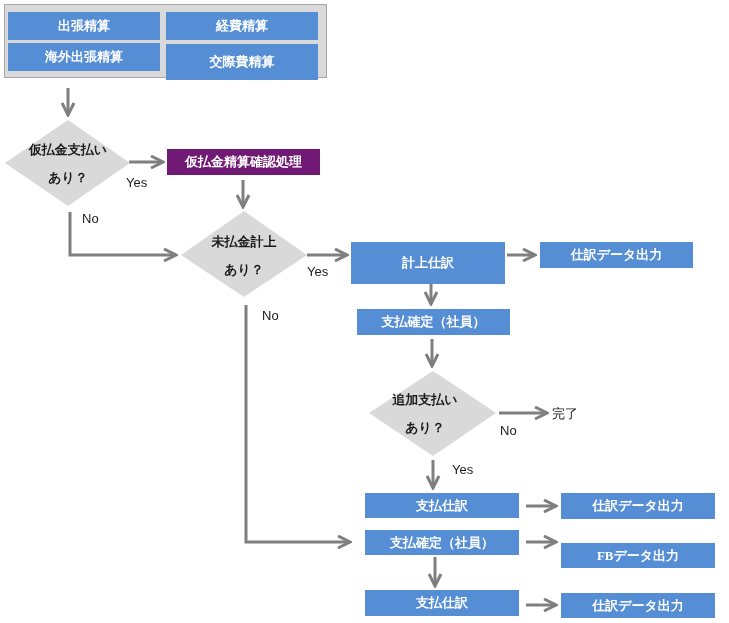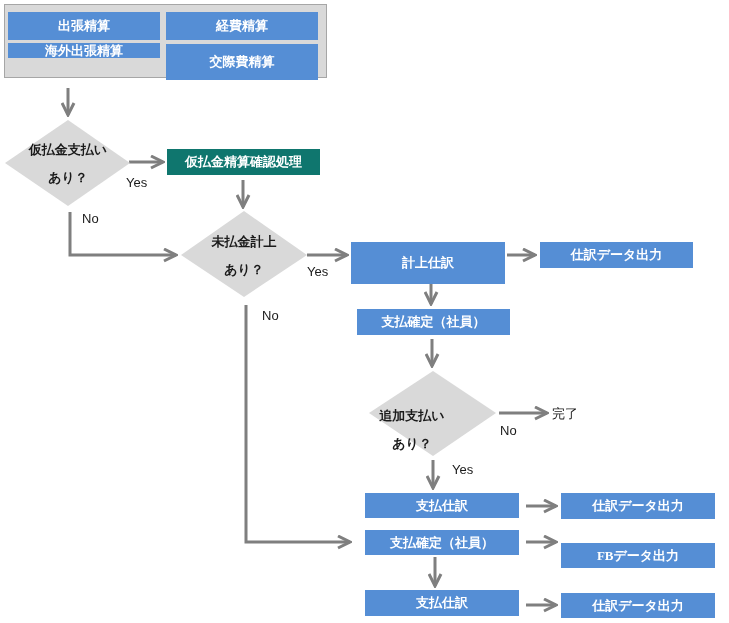--- a/index.html
+++ b/index.html
@@ -4,21 +4,21 @@
 <style>
   html, body { margin: 0; padding: 0; background: #ffffff; }
   body { width: 729px; height: 623px; position: relative; overflow: hidden;
          font-family: "DejaVu Sans", "Liberation Sans", sans-serif; }
   .container { position: absolute; left: 4px; top: 4px; width: 323px; height: 74px;
                background: #D9D9D9; border: 1px solid #A6A6A6; box-sizing: border-box; }
   .box { position: absolute; display: flex; align-items: center; justify-content: center;
          color: #ffffff; font-weight: bold; font-size: 13px; box-sizing: border-box;
          white-space: nowrap; font-family: Liberation Serif, serif; }
   .blue { background: #558ED5; }
-  .orange { background: #0f766e; }
+  .orange { background: #701a75; }
   .diamond-text { position: absolute; text-align: center; font-weight: bold; font-size: 13px;
                   color: #1a1a1a; line-height: 28px; white-space: nowrap; }
   .label { position: absolute; font-size: 13px; color: #1a1a1a;
            font-family: Liberation Sans, sans-serif; white-space: nowrap; }
   svg.flow { position: absolute; left: 0; top: 0; }
 </style>
 </head>
 <body>
 
 <svg class="flow" width="729" height="623">
@@ -45,21 +45,21 @@
     <line x1="526" y1="605" x2="556" y2="605" marker-end="url(#ah)"></line>
   </g>
   <polygon points="68,120 130,163 68,206 5,163" fill="#D9D9D9"></polygon>
   <polygon points="244,211 307,255 244,297 181,255" fill="#D9D9D9"></polygon>
   <polygon points="433,371 496,413 433,456 369,413" fill="#D9D9D9"></polygon>
 </svg>
 
 <div class="container"></div>
 <div class="box blue" style="left:8px;top:12px;width:152px;height:28px;">出張精算</div>
 <div class="box blue" style="left:166px;top:12px;width:152px;height:28px;">経費精算</div>
-<div class="box blue" style="left:8px;top:43px;width:152px;height:15px;">海外出張精算</div>
+<div class="box blue" style="left:8px;top:43px;width:152px;height:28px;">海外出張精算</div>
 <div class="box blue" style="left:166px;top:44px;width:152px;height:36px;">交際費精算</div>
 
 <div class="diamond-text" style="left:18px;top:136px;width:100px;">
   <div>仮払金支払い</div>
   <div>あり？</div>
 </div>
 <div class="label" style="left:126px;top:175px;">Yes</div>
 <div class="label" style="left:82px;top:211px;">No</div>
 
 <div class="box orange" style="left:167px;top:149px;width:153px;height:26px;">仮払金精算確認処理</div>
@@ -68,21 +68,21 @@
   <div>未払金計上</div>
   <div>あり？</div>
 </div>
 <div class="label" style="left:307px;top:264px;">Yes</div>
 <div class="label" style="left:262px;top:308px;">No</div>
 
 <div class="box blue" style="left:351px;top:242px;width:154px;height:42px;">計上仕訳</div>
 <div class="box blue" style="left:540px;top:242px;width:153px;height:26px;">仕訳データ出力</div>
 <div class="box blue" style="left:357px;top:309px;width:153px;height:26px;">支払確定（社員）</div>
 
-<div class="diamond-text" style="left:362px;top:386px;width:100px;margin-top:16px;">
+<div class="diamond-text" style="left:375px;top:386px;width:100px;">
   <div>追加支払い</div>
   <div>あり？</div>
 </div>
 <div class="label" style="left:500px;top:423px;">No</div>
 <div class="label" style="left:452px;top:462px;">Yes</div>
 <div class="label" style="left:552px;top:405px;">完了</div>
 
 <div class="box blue" style="left:365px;top:493px;width:154px;height:25px;">支払仕訳</div>
 <div class="box blue" style="left:561px;top:493px;width:154px;height:26px;">仕訳データ出力</div>
 <div class="box blue" style="left:365px;top:530px;width:154px;height:25px;">支払確定（社員）</div>

